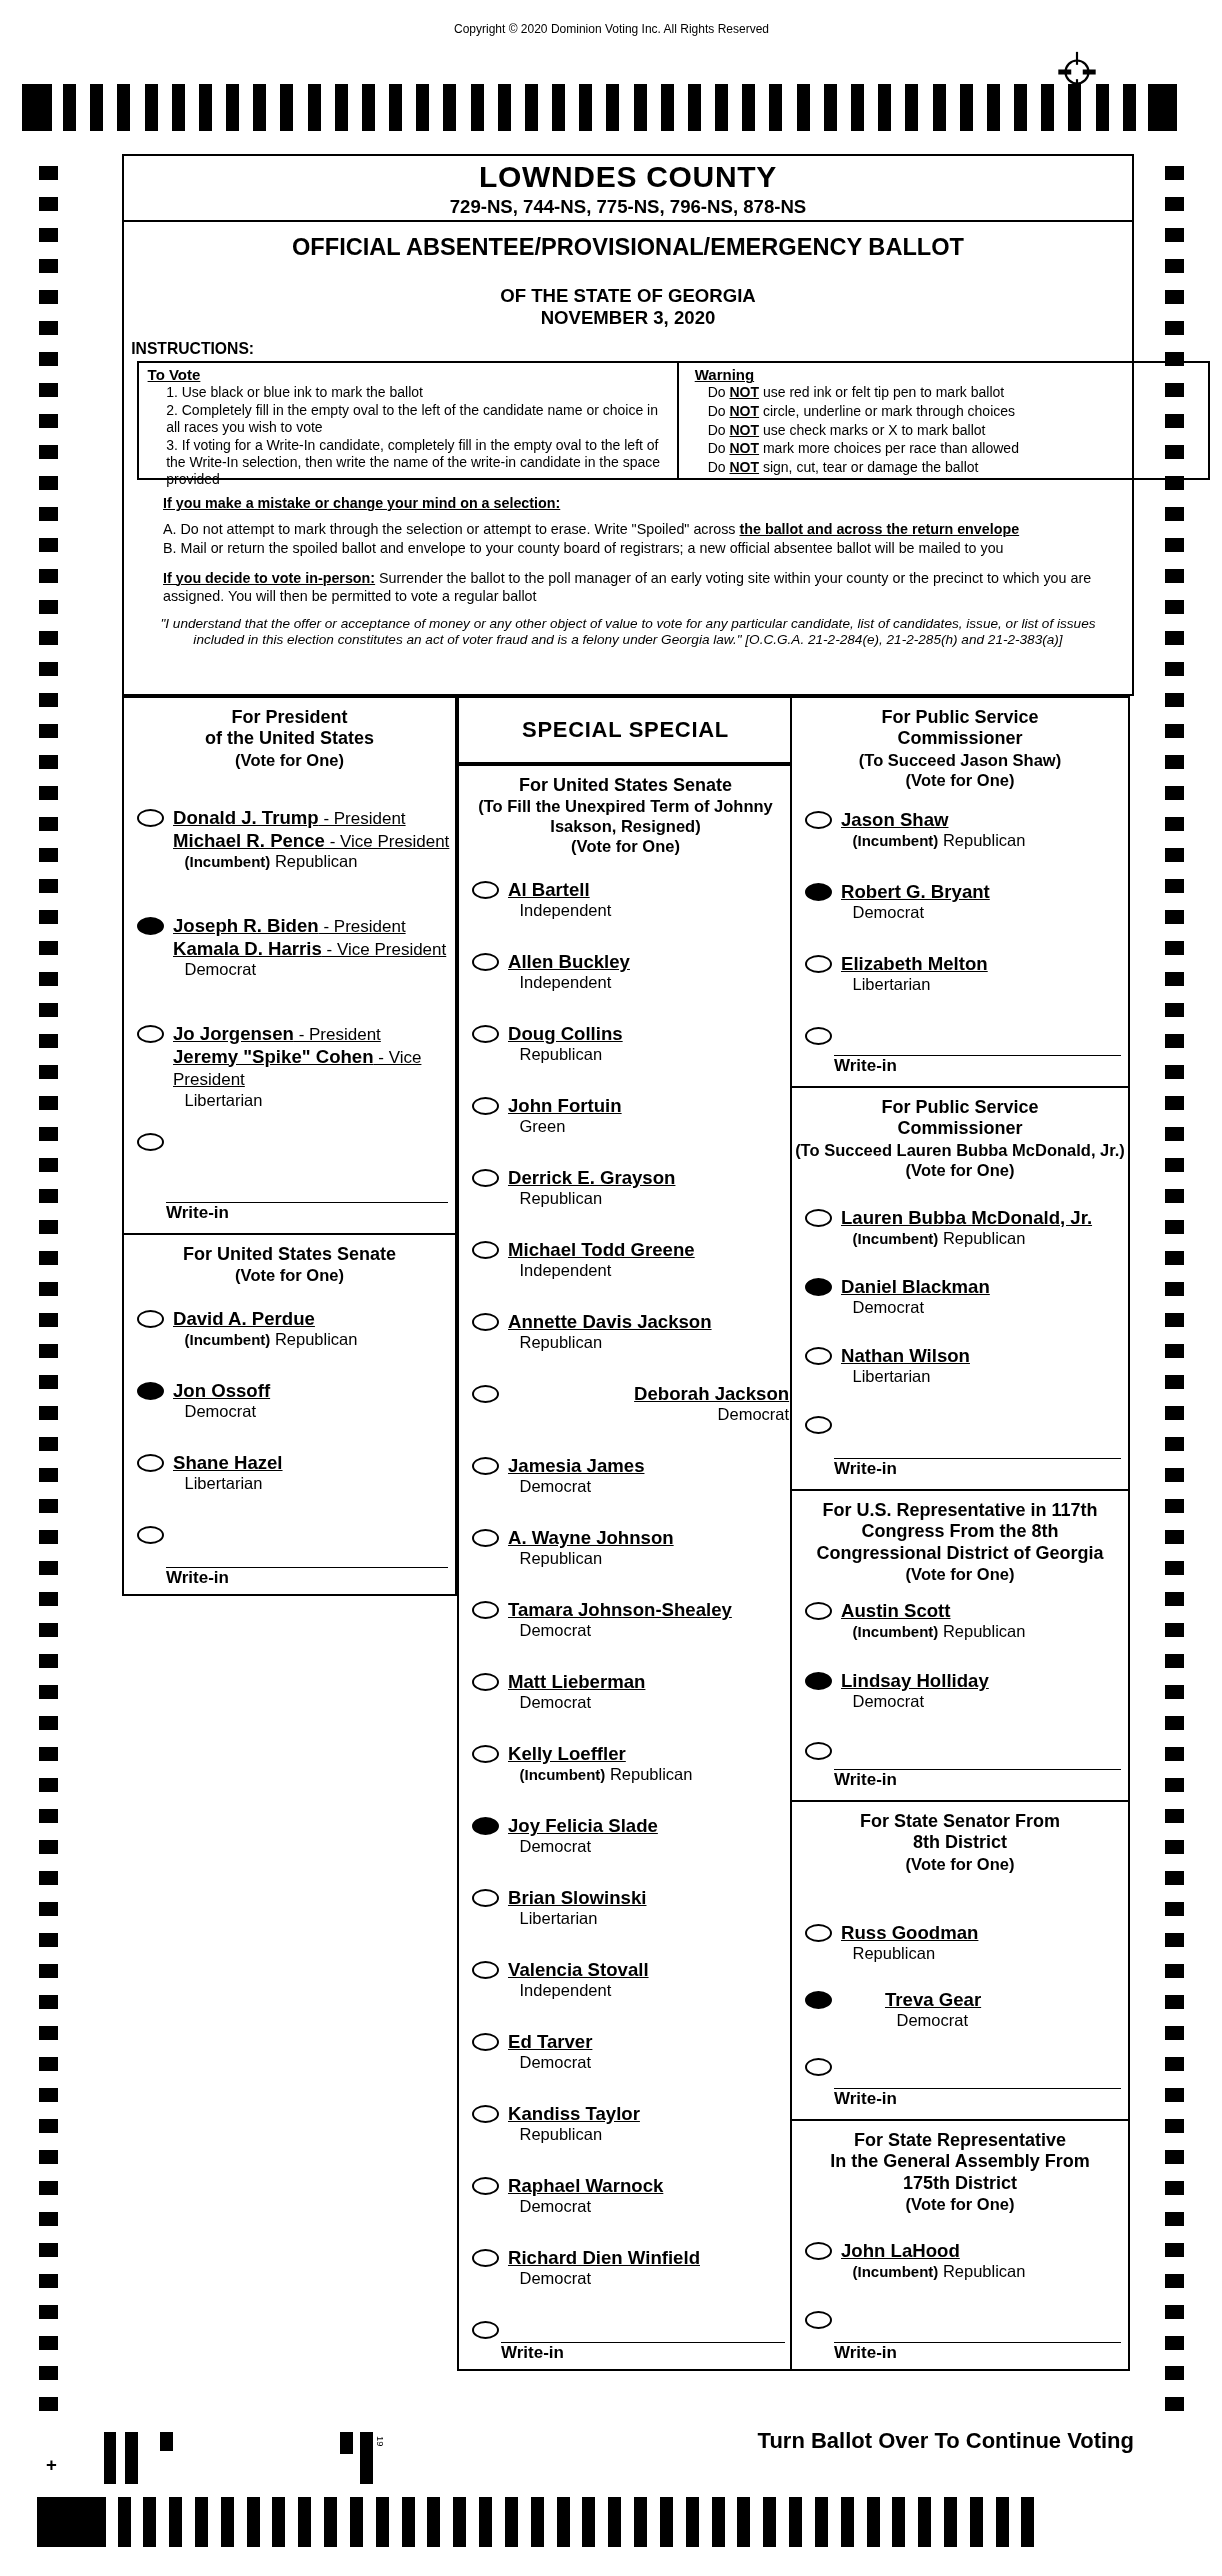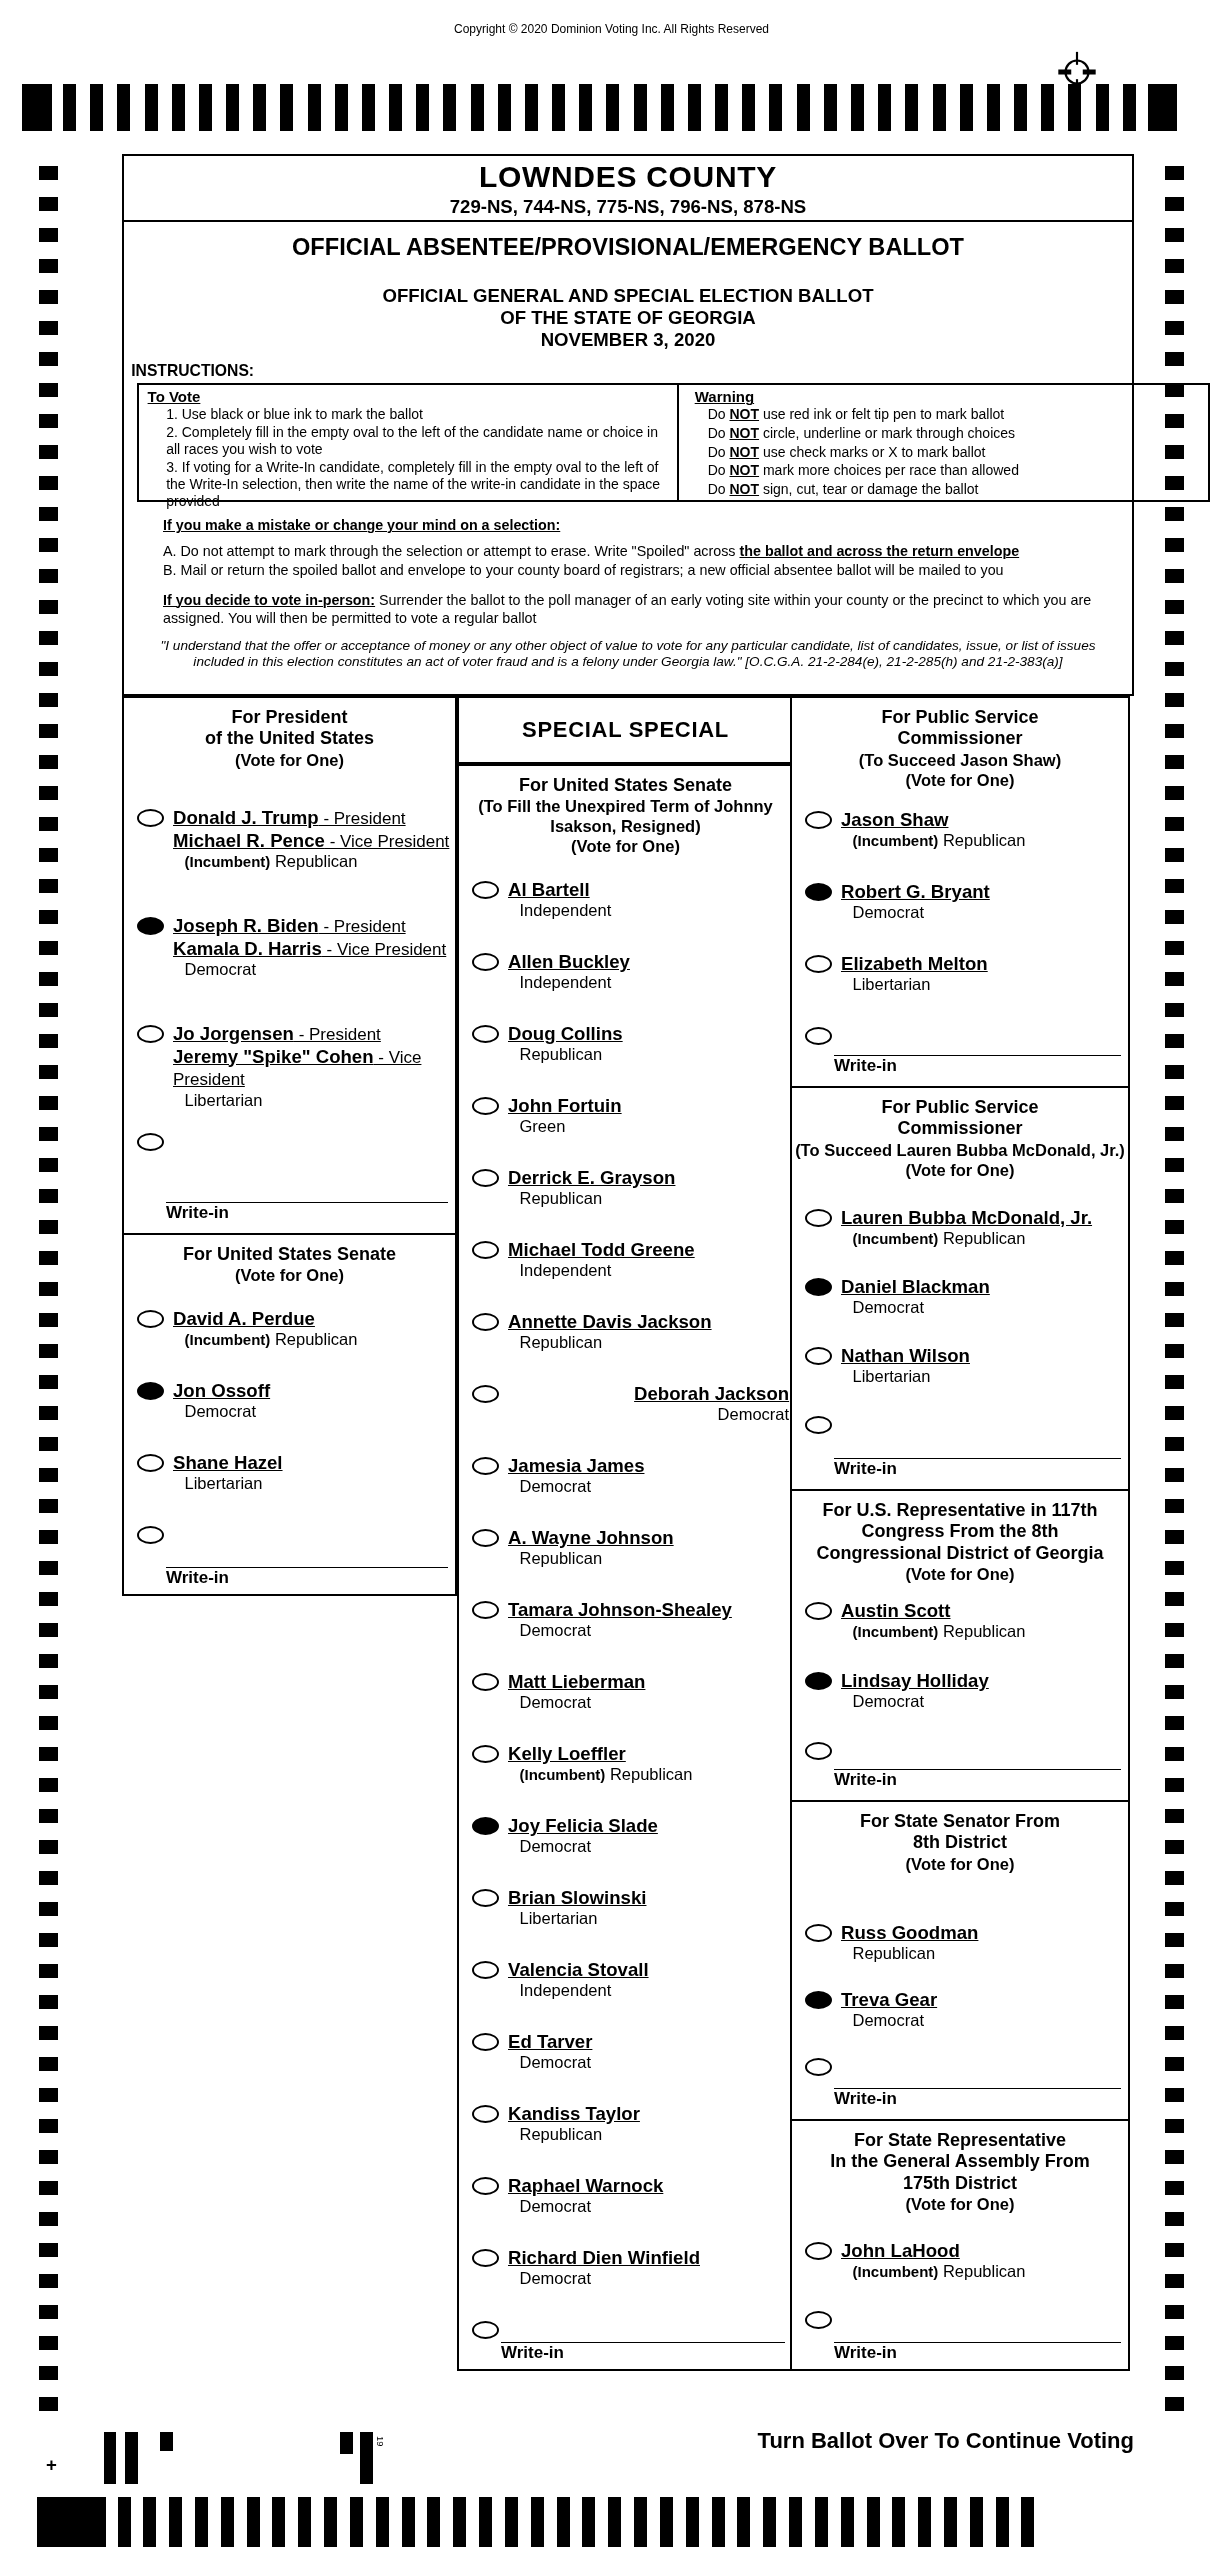--- a/index.html
+++ b/index.html
@@ -271,21 +271,20 @@
     </div>
 
   <div class="box" style="left:122px;top:154px;width:1012px;height:69px;">
     <div class="county-title">LOWNDES COUNTY</div>
     <div class="county-series">729-NS, 744-NS, 775-NS, 796-NS, 878-NS</div>
   </div>
 
   <div class="box" style="left:122px;top:220px;width:1012px;height:476px;">
     <div class="ballot-type">OFFICIAL ABSENTEE/PROVISIONAL/EMERGENCY BALLOT</div>
     <div class="election-block">
-      <div>OFFICIAL GENERAL AND SPECIAL ELECTION BALLOT</div>
       <div>OF THE STATE OF GEORGIA</div>
       <div>NOVEMBER 3, 2020</div>
     </div>
     <div class="instr-label">INSTRUCTIONS:</div>
 
     <div class="instr-box">
       <div class="cellL ivote">
         <span class="cell-title">To Vote</span>
         <div id="to-vote-items">
             <p>1. Use black or blue ink to mark the ballot</p>
@@ -657,21 +656,21 @@
             <div class="rt">8th District</div>
             <div class="rs">(Vote for One)</div>
           </div>
           <div class="cand" style="height: 67px;">
             <div class="oval"></div>
             <div class="ctext">
               <div class="cname"><span class="nb">Russ Goodman</span></div>
               <div class="party"><span class="pt">Republican</span></div>
             </div>
           </div>
-          <div class="cand" style="height: 67px;">
+          <div class="cand" style="height: 67px; padding-left: 44px;">
             <div class="oval filled"></div>
             <div class="ctext">
               <div class="cname"><span class="nb">Treva Gear</span></div>
               <div class="party"><span class="pt">Democrat</span></div>
             </div>
           </div>
           <div class="cand" style="height: 37px;">
             <div class="oval"></div>
           </div>
           <div class="write-in">

